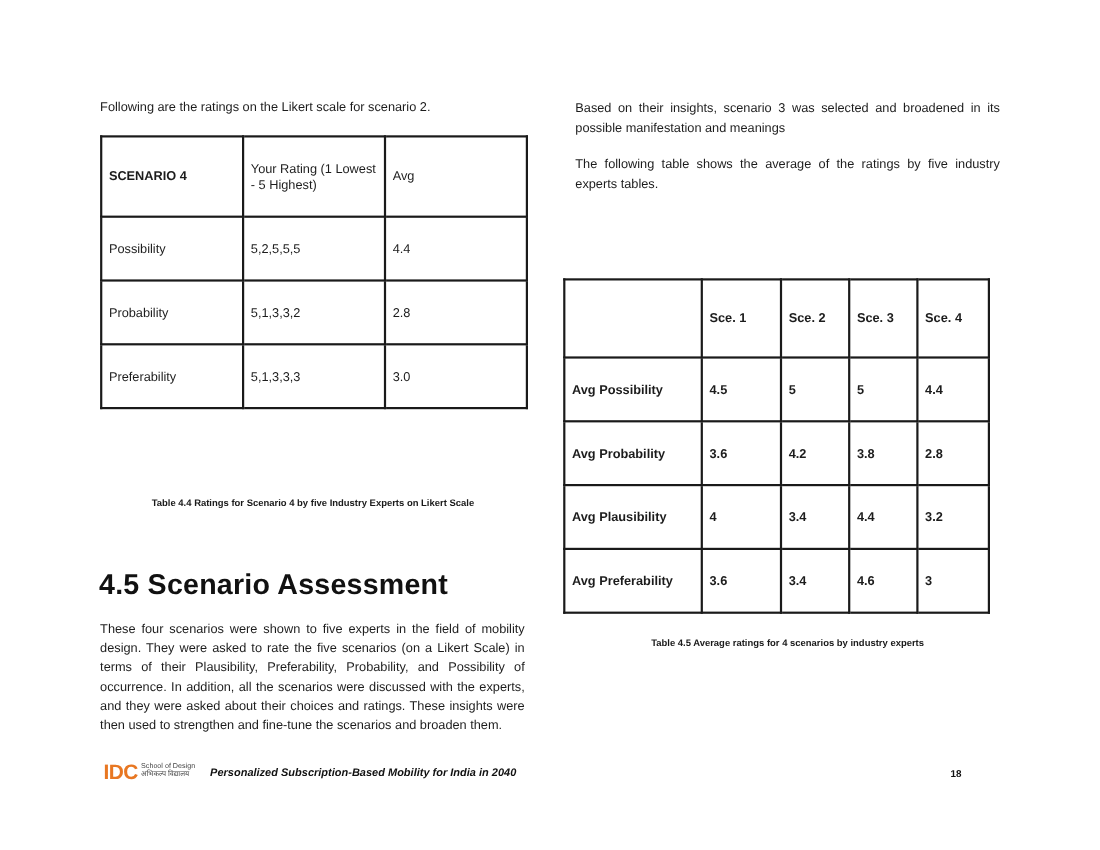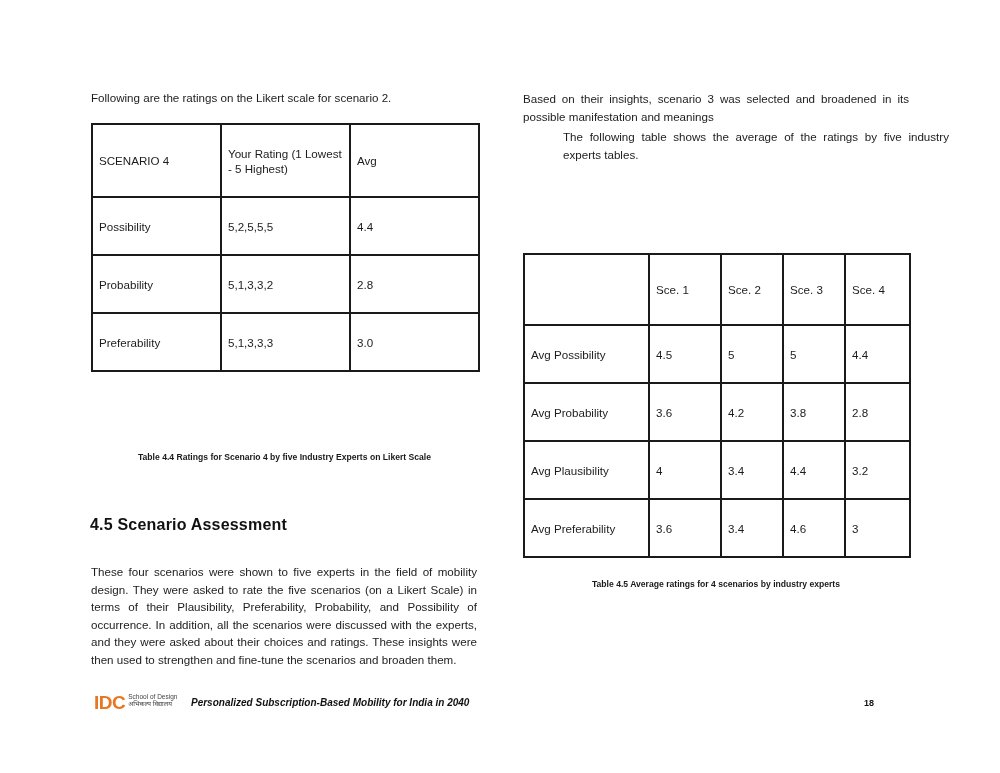--- a/index.html
+++ b/index.html
@@ -11,26 +11,26 @@
   .para { font-size: 11.6px; line-height: 17.5px; text-align: justify; color: #1c1c1c; }
   .intro { left: 91px; top: 91px; width: 390px; font-size: 11.6px; color: #1c1c1c; }
   table.grid { border-collapse: collapse; position: absolute; table-layout: fixed; }
   table.grid td {
     border: 2px solid #1a1a1a; font-size: 11.6px; line-height: 15px; vertical-align: middle;
     padding: 0 6px; color: #1c1c1c;
   }
   #t44 { left: 91px; top: 123px; width: 387px; }
   #t44 td { height: 56px; }
   #t44 tr.head td { height: 71px; }
-  #t45 { left: 523px; top: 253px; width: 386px; }
+  #t45 { left: 512px; top: 253px; width: 386px; font-weight: bold; }
   #t45 td { height: 56px; }
   #t45 tr.head td { height: 69px; }
-  .bold { font-weight: normal; }
+  .bold { font-weight: bold; }
   .caption { font-size: 8.6px; font-weight: bold; text-align: center; color: #1a1a1a; }
-  .heading { left: 90px; top: 516px; font-size: 16px; font-weight: bold; color: #111; letter-spacing: 0.2px; }
+  .heading { left: 90px; top: 516px; font-size: 26px; font-weight: bold; color: #111; letter-spacing: 0.2px; }
   .footer-logo { left: 94px; top: 693px; display: flex; align-items: flex-start; }
   .idc { font-size: 19px; font-weight: bold; color: #e87722; letter-spacing: -0.5px; line-height: 20px; }
   .logo-sub { margin-left: 3px; display: flex; flex-direction: column; font-size: 6.5px; line-height: 7px; color: #444; }
   .footer-title { left: 191px; top: 697px; font-size: 10px; font-style: italic; font-weight: bold; color: #111; }
   .page-num { left: 864px; top: 698px; font-size: 9px; font-weight: bold; color: #111; }
 </style>
 </head>
 <body>
 
 <div class="abs intro">Following are the ratings on the Likert scale for scenario 2.</div>
@@ -65,21 +65,21 @@
 </tbody>
   </table>
 
 <div class="abs caption" style="left:91px; top:452px; width:387px;">Table 4.4 Ratings for Scenario 4 by five Industry Experts on Likert Scale</div>
 
 <div class="abs heading">4.5 Scenario Assessment</div>
 
 <div class="abs para" style="left:91px; top:563px; width:386px;">These four scenarios were shown to five experts in the field of mobility design. They were asked to rate the five scenarios (on a Likert Scale) in terms of their Plausibility, Preferability, Probability, and Possibility of occurrence. In addition, all the scenarios were discussed with the experts, and they were asked about their choices and ratings. These insights were then used to strengthen and fine-tune the scenarios and broaden them.</div>
 
 <div class="abs para" style="left:523px; top:90px; width:386px;">Based on their insights, scenario 3 was selected and broadened in its possible manifestation and meanings</div>
-<div class="abs para" style="left:523px; top:128px; width:386px;margin-left:40px;">The following table shows the average of the ratings by five industry experts tables.</div>
+<div class="abs para" style="left:523px; top:141px; width:386px;">The following table shows the average of the ratings by five industry experts tables.</div>
 
 <table class="grid" id="t45">
   <colgroup>
       <col style="width:125px">
       <col style="width:72px">
       <col style="width:62px">
       <col style="width:62px">
       <col style="width:65px">
     </colgroup>
   <tbody>

